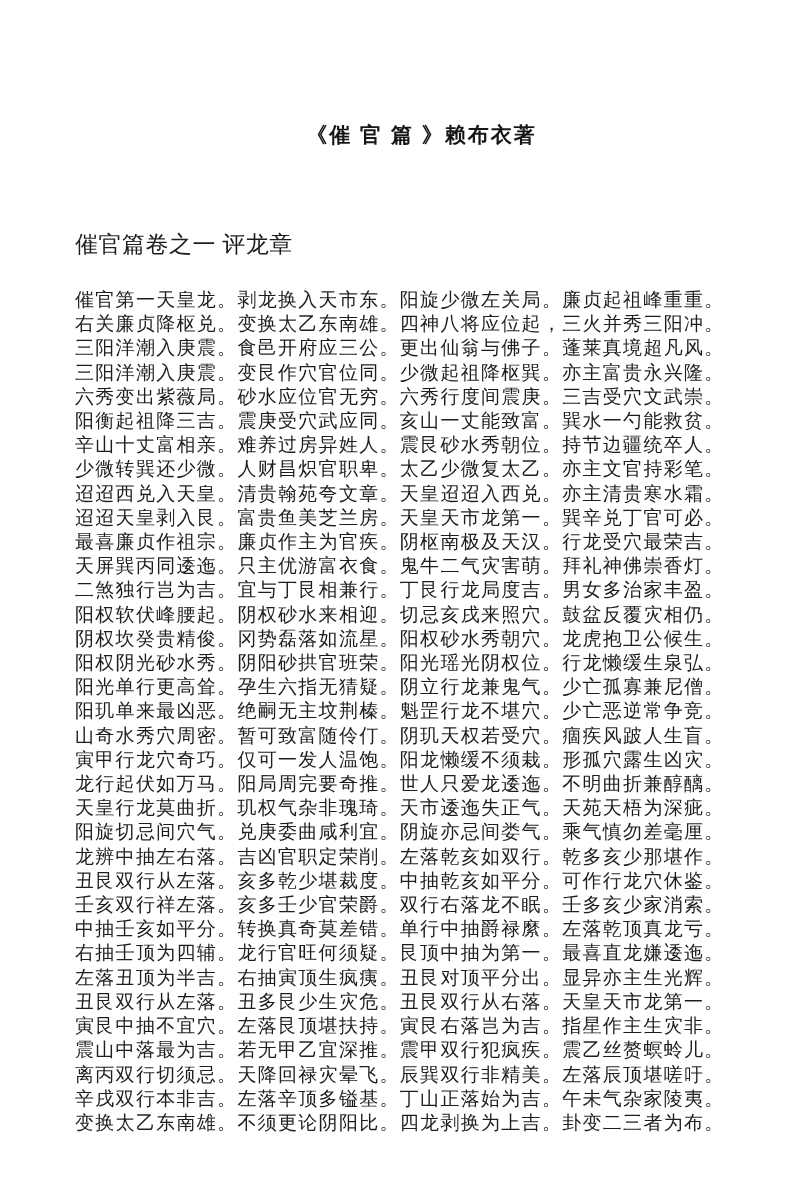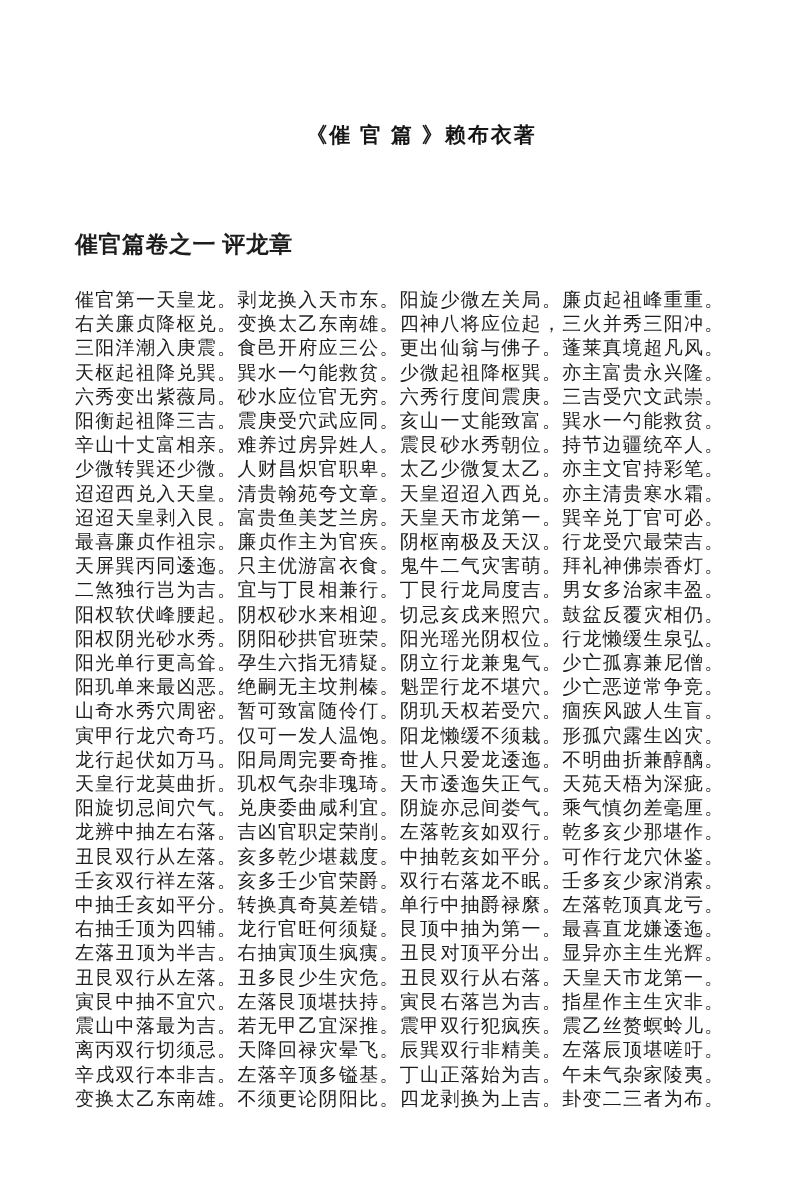--- a/index.html
+++ b/index.html
@@ -29,21 +29,21 @@
     font-size: 21px;
     letter-spacing: 2px;
     color: #161616;
     white-space: pre;
   }
   .chapter-heading {
     position: absolute;
     top: 229px;
     left: 75px;
     margin: 0;
-    font-weight: bold;
+    font-weight: normal;
     font-size: 23px;
     letter-spacing: 0.5px;
     color: #1d1d1d;
     white-space: pre;
   }
   .body-text {
     position: absolute;
     top: 288px;
     left: 75px;
     width: 665px;
@@ -61,31 +61,32 @@
 
 <div class="page">
   <h1 class="doc-title">《催 官 篇 》赖布衣著</h1>
 
   <h2 class="chapter-heading">催官篇卷之一 评龙章</h2>
 
   <div class="body-text">
       <div class="verse-line">催官第一天皇龙。剥龙换入天市东。阳旋少微左关局。廉贞起祖峰重重。</div>
       <div class="verse-line">右关廉贞降枢兑。变换太乙东南雄。四神八将应位起，三火并秀三阳冲。</div>
       <div class="verse-line">三阳洋潮入庚震。食邑开府应三公。更出仙翁与佛子。蓬莱真境超凡风。</div>
-      <div class="verse-line">天枢起祖降兑巽。巽水一勺能救贫。少微起祖降枢巽。亦主富贵永兴隆。</div>
+      <div class="verse-line">三阳洋潮入庚震。变艮作穴官位同。少微起祖降枢巽。亦主富贵永兴隆。</div>
       <div class="verse-line">六秀变出紫薇局。砂水应位官无穷。六秀行度间震庚。三吉受穴文武崇。</div>
       <div class="verse-line">阳衡起祖降三吉。震庚受穴武应同。亥山一丈能致富。巽水一勺能救贫。</div>
       <div class="verse-line">辛山十丈富相亲。难养过房异姓人。震艮砂水秀朝位。持节边疆统卒人。</div>
       <div class="verse-line">少微转巽还少微。人财昌炽官职卑。太乙少微复太乙。亦主文官持彩笔。</div>
       <div class="verse-line">迢迢西兑入天皇。清贵翰苑夸文章。天皇迢迢入西兑。亦主清贵寒水霜。</div>
       <div class="verse-line">迢迢天皇剥入艮。富贵鱼美芝兰房。天皇天市龙第一。巽辛兑丁官可必。</div>
       <div class="verse-line">最喜廉贞作祖宗。廉贞作主为官疾。阴枢南极及天汉。行龙受穴最荣吉。</div>
       <div class="verse-line">天屏巽丙同逶迤。只主优游富衣食。鬼牛二气灾害萌。拜礼神佛崇香灯。</div>
       <div class="verse-line">二煞独行岂为吉。宜与丁艮相兼行。丁艮行龙局度吉。男女多治家丰盈。</div>
       <div class="verse-line">阳权软伏峰腰起。阴权砂水来相迎。切忌亥戌来照穴。鼓盆反覆灾相仍。</div>
+      <div class="verse-line">阴权坎癸贵精俊。冈势磊落如流星。阳权砂水秀朝穴。龙虎抱卫公候生。</div>
       <div class="verse-line">阳权阴光砂水秀。阴阳砂拱官班荣。阳光瑶光阴权位。行龙懒缓生泉弘。</div>
       <div class="verse-line">阳光单行更高耸。孕生六指无猜疑。阴立行龙兼鬼气。少亡孤寡兼尼僧。</div>
       <div class="verse-line">阳玑单来最凶恶。绝嗣无主坟荆榛。魁罡行龙不堪穴。少亡恶逆常争竞。</div>
       <div class="verse-line">山奇水秀穴周密。暂可致富随伶仃。阴玑天权若受穴。痼疾风跛人生盲。</div>
       <div class="verse-line">寅甲行龙穴奇巧。仅可一发人温饱。阳龙懒缓不须栽。形孤穴露生凶灾。</div>
       <div class="verse-line">龙行起伏如万马。阳局周完要奇推。世人只爱龙逶迤。不明曲折兼醇醨。</div>
       <div class="verse-line">天皇行龙莫曲折。玑权气杂非瑰琦。天市逶迤失正气。天苑天梧为深疵。</div>
       <div class="verse-line">阳旋切忌间穴气。兑庚委曲咸利宜。阴旋亦忌间娄气。乘气慎勿差毫厘。</div>
       <div class="verse-line">龙辨中抽左右落。吉凶官职定荣削。左落乾亥如双行。乾多亥少那堪作。</div>
       <div class="verse-line">丑艮双行从左落。亥多乾少堪裁度。中抽乾亥如平分。可作行龙穴休鉴。</div>

